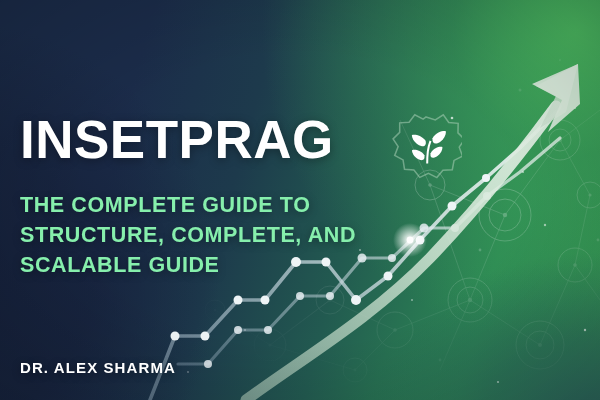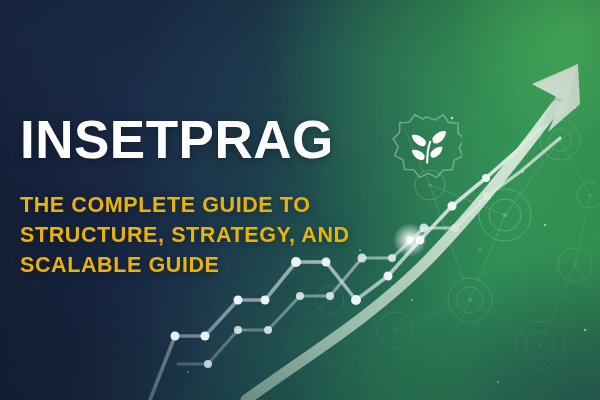--- a/index.html
+++ b/index.html
@@ -69,21 +69,21 @@
   }
   .subtitle {
     position: absolute;
     left: 20px;
     top: 190px;
     width: 370px;
     font-size: 21.5px;
     line-height: 30px;
     font-weight: bold;
     letter-spacing: 0.6px;
-    color: #eab308;
+    color: #86efac;
     text-shadow: 0 2px 8px rgba(0,0,0,0.35);
   }
   .author {
     position: absolute;
     left: 20px;
     top: 358px;
     font-size: 15px;
     line-height: 20px;
     font-weight: bold;
     letter-spacing: 1.1px;
@@ -275,18 +275,19 @@
         <path d="M32.4 42.2 C28.6 36.8 22.2 36.2 20 37.3
                  C19.9 40.2 22.9 45.5 28.4 47 C31.4 47.7 33.1 45.9 32.4 42.2 Z"></path>
       </g>
     </svg>
   </div>
 
   <div class="title">INSETPRAG</div>
 
   <div class="subtitle">
     <div>THE COMPLETE GUIDE TO</div>
-    <div>STRUCTURE, STRATEGY, AND</div>
+    <div>STRUCTURE, COMPLETE, AND</div>
     <div>SCALABLE GUIDE</div>
   </div>
 
+  <div class="author">DR. ALEX SHARMA</div>
 
 </div>
 
 </body></html>

